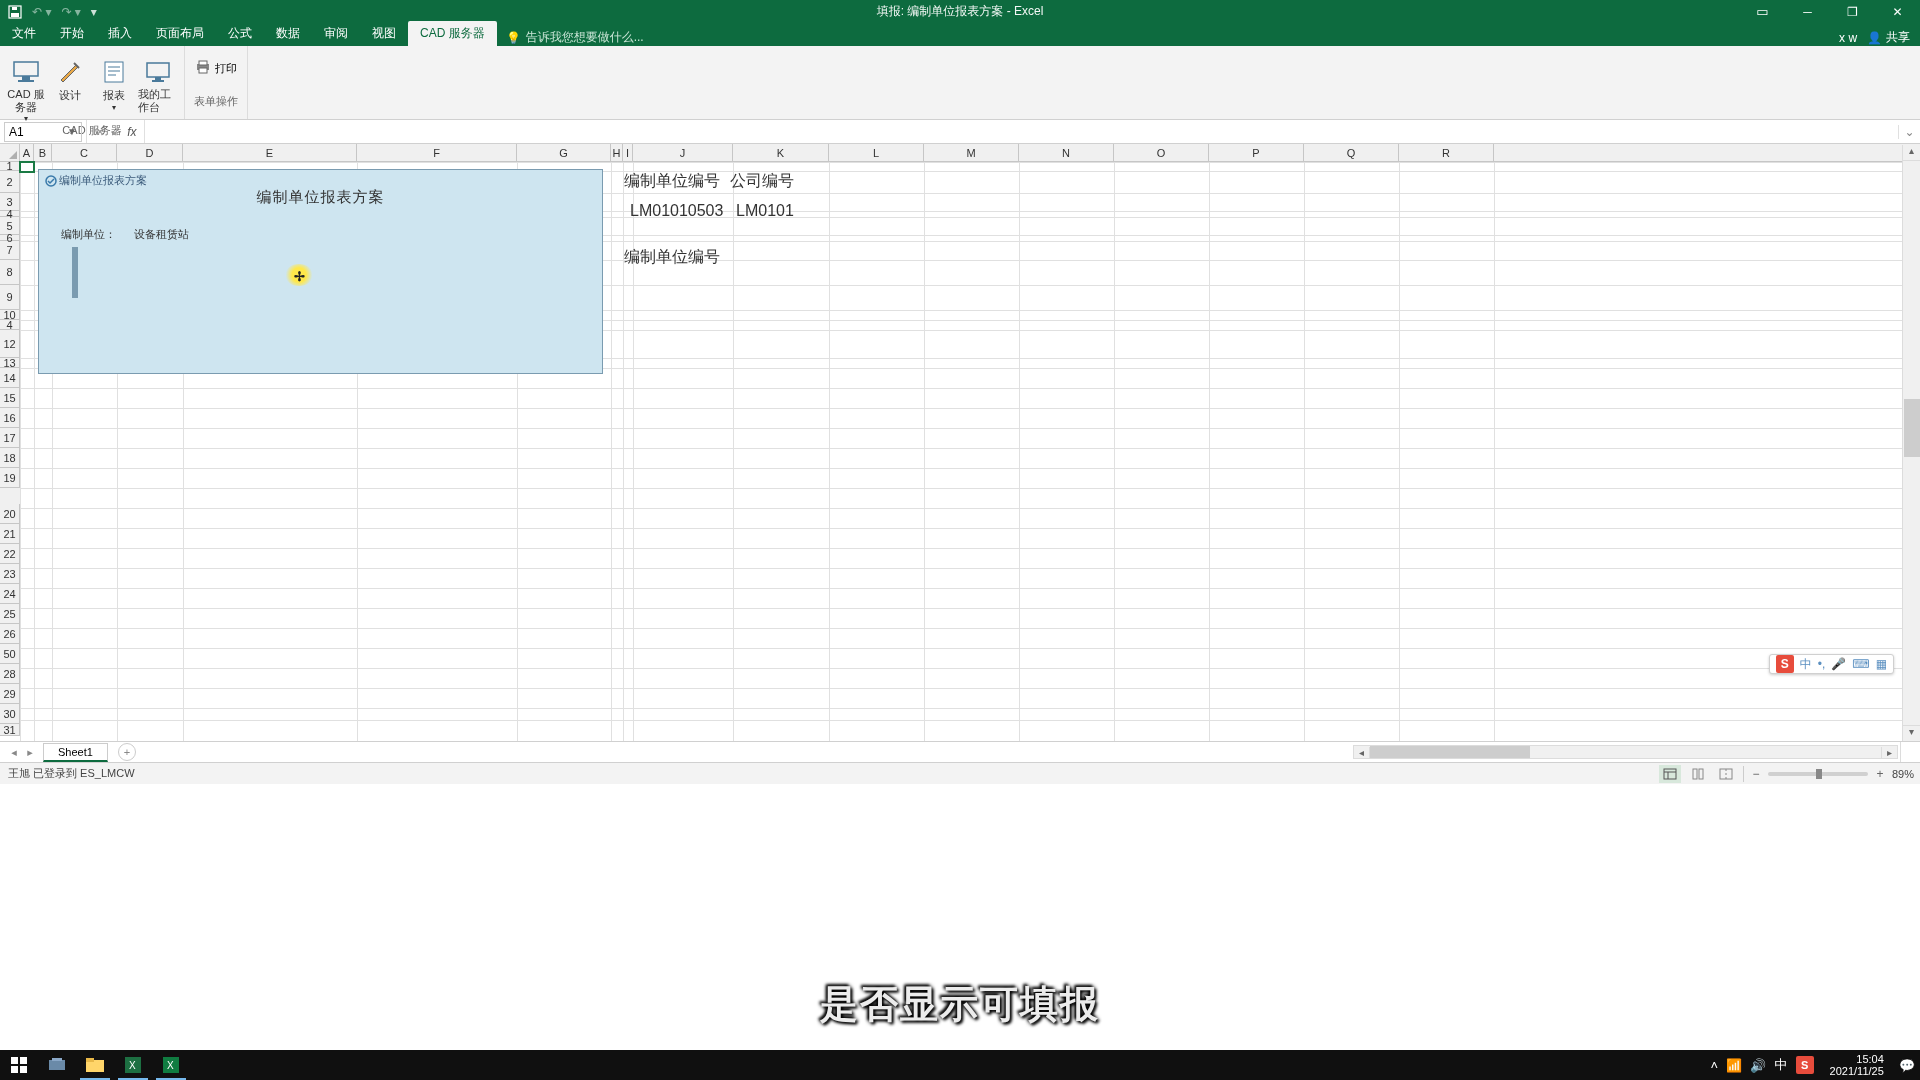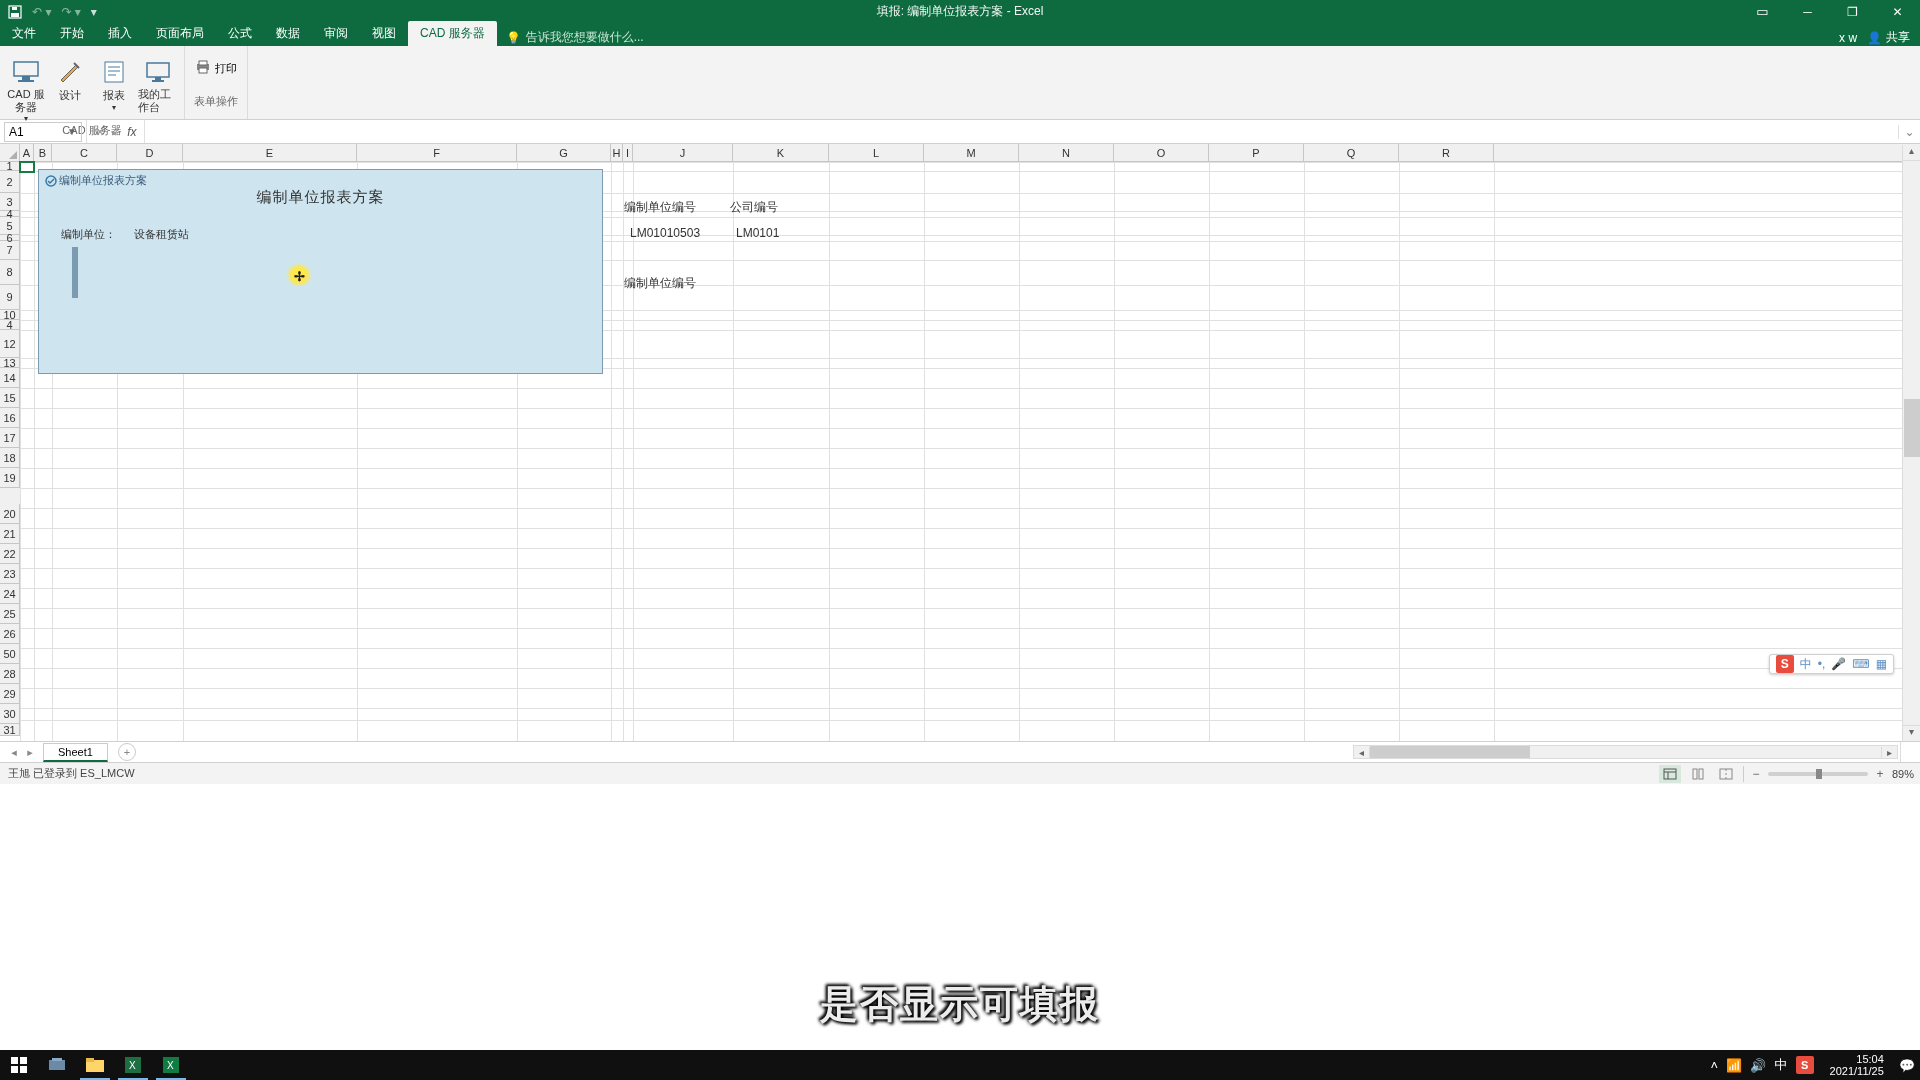--- a/index.html
+++ b/index.html
@@ -53,21 +53,21 @@
 .form-box .form-title { position:absolute; left:0; right:0; top:18px; text-align:center; font-size:15px; color:#333; font-weight:500; letter-spacing:1px;}
 .form-box .unit-row { position:absolute; left:22px; top:57px; font-size:11px; color:#333; display:flex; gap:18px; align-items:center;}
 .form-table { position:absolute; left:33px; top:77px; border-collapse:collapse; font-size:11px; color:#333;}
 .form-table th, .form-table td { border:1px solid #7a9bb0; text-align:center; vertical-align:middle; }
 .form-table th { background:#b7d7e8; height:19px; font-weight:normal;}
 .form-table td { background:#fff; height:25px;}
 .form-table td.yellow { background:#f0f0c0;}
 .cursor-highlight { position:absolute; width:28px; height:22px; border-radius:50%; background: radial-gradient(circle,#ffe84a 0%,#ffe84a 40%,rgba(255,232,74,0) 75%); pointer-events:none;}
 .cursor-cross { position:absolute; font-size:13px; color:#222; pointer-events:none; font-weight:bold;}
 
-.side-data { position:absolute; font-size:12px; color:#333;margin-top:28px;}
+.side-data { position:absolute; font-size:16px; color:#333;}
 .side-data .h { margin-bottom:6px;}
 .selection-box { position:absolute; border:2px solid #1a7a44; width:16px; height:12px; top:-1px; left:-1px; pointer-events:none;}
 
 
 .gridlines { position:absolute; inset:0; pointer-events:none;}
 .gridlines .vline { position:absolute; top:0; bottom:0; width:1px; background:#e0e0e0;}
 .gridlines .hline { position:absolute; left:0; right:0; height:1px; background:#e0e0e0;}
 
 
 .caption { position:absolute; left:50%; transform:translateX(-50%); bottom:50px; font-size:38px; font-weight:600; color:#ececec; text-shadow: 0 0 4px #000, 2px 2px 3px #000, -2px -2px 3px #000; letter-spacing:2px; pointer-events:none;}

